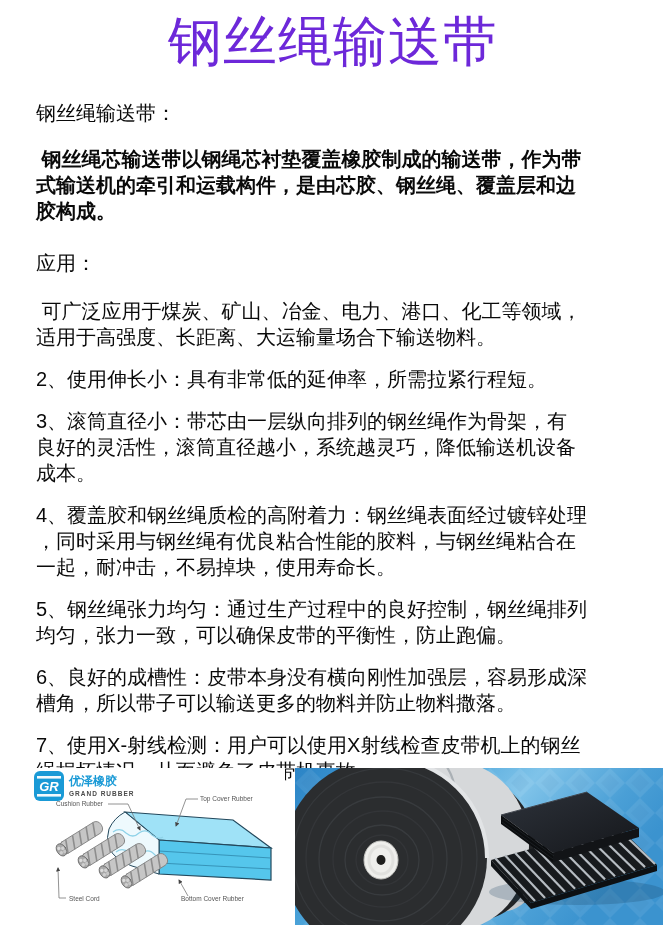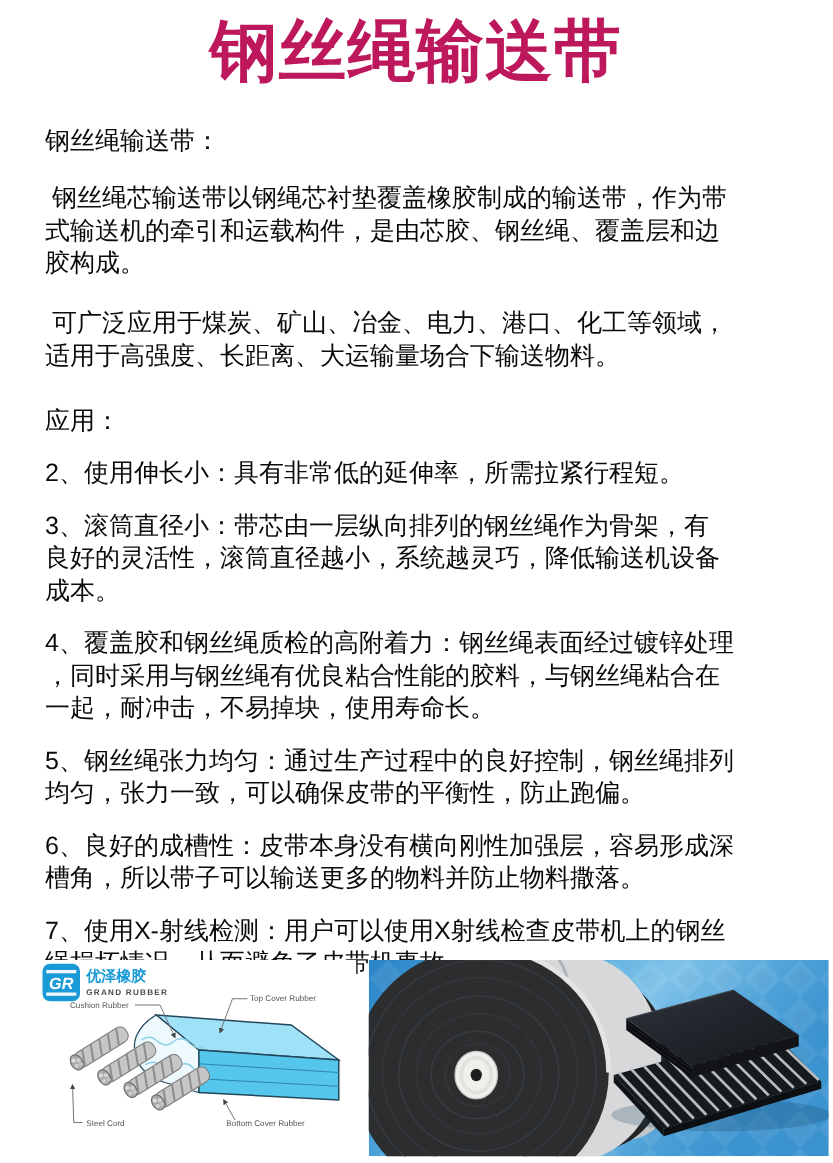--- a/index.html
+++ b/index.html
@@ -12,34 +12,34 @@
     overflow:hidden;
     font-family:"Liberation Sans",sans-serif;
     color:#000;
   }
   .page-title{
     margin:0;
     padding:8px 0 0 0;
     text-align:center;
     font-size:54px;
     line-height:66px;
-    font-weight:bold;
+    font-weight:normal;
     letter-spacing:1px;
-    color:#be185d;
+    color:#6d28d9;
   }
   .t{
     margin:16px 0 0 36px;
     font-size:20px;
     line-height:26px;
     white-space:pre;
     color:#0a0a0a;
   }
   .mt26{margin-top:26px;}
   .mt22{margin-top:22px;}
-  .mt20{margin-top:20px;}
+  .mt20{margin-top:20px;font-weight:bold;}
   .figures{
     position:absolute;
     left:0;top:768px;
     width:666px;height:157px;
     display:flex;
     align-items:center;
   }
   .fig-diagram{margin-left:28px;width:257px;height:157px;display:block;background:#fff;}
   .fig-photo{margin-left:10px;width:368px;height:157px;display:block;}
   svg text{font-family:"Liberation Sans",sans-serif;}
@@ -49,23 +49,23 @@
 
 <div class="page">
 
   <h1 class="page-title">钢丝绳输送带</h1>
 
   <p class="t mt26">钢丝绳输送带：</p>
   <p class="t mt20"> 钢丝绳芯输送带以钢绳芯衬垫覆盖橡胶制成的输送带，作为带
 式输送机的牵引和运载构件，是由芯胶、钢丝绳、覆盖层和边
 胶构成。</p>
 
+  <p class="t mt26">应用：</p>
   <p class="t mt22"> 可广泛应用于煤炭、矿山、冶金、电力、港口、化工等领域，
 适用于高强度、长距离、大运输量场合下输送物料。</p>
-  <p class="t mt26">应用：</p>
 
   <div>
     <p class="t">2、使用伸长小：具有非常低的延伸率，所需拉紧行程短。</p>
     <p class="t">3、滚筒直径小：带芯由一层纵向排列的钢丝绳作为骨架，有
 良好的灵活性，滚筒直径越小，系统越灵巧，降低输送机设备
 成本。</p>
     <p class="t">4、覆盖胶和钢丝绳质检的高附着力：钢丝绳表面经过镀锌处理
 ，同时采用与钢丝绳有优良粘合性能的胶料，与钢丝绳粘合在
 一起，耐冲击，不易掉块，使用寿命长。</p>
     <p class="t">5、钢丝绳张力均匀：通过生产过程中的良好控制，钢丝绳排列

